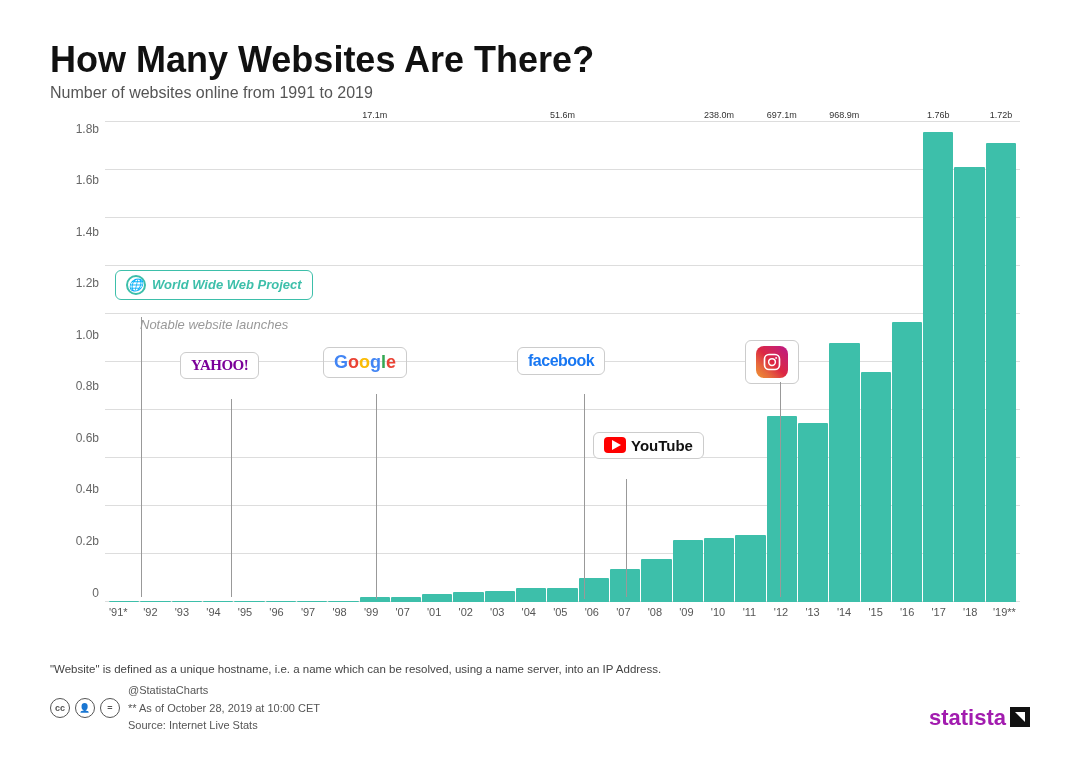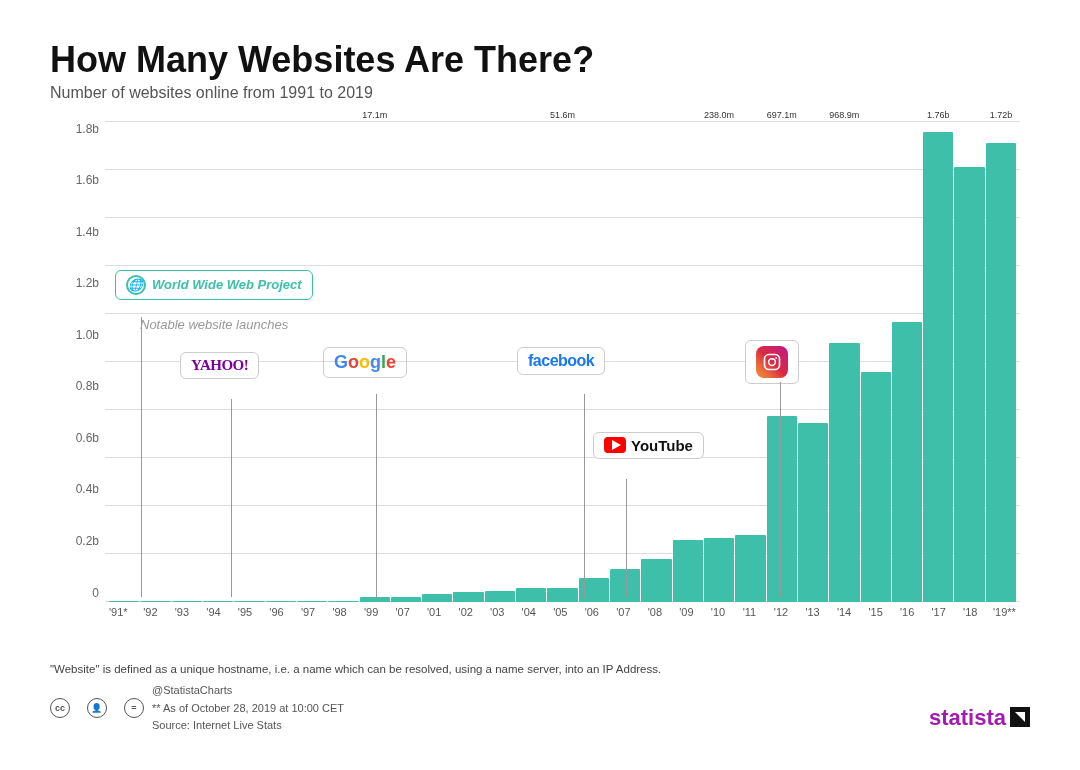--- a/index.html
+++ b/index.html
@@ -228,21 +228,21 @@
     }
     .footer-left {
       display: flex;
       align-items: center;
       gap: 8px;
       font-size: 11px;
       color: #555;
     }
     .cc-icons {
       display: flex;
-      gap: 17px;
+      gap: 5px;
     }
     .cc-circle {
       width: 20px;
       height: 20px;
       border-radius: 50%;
       border: 1.5px solid #555;
       display: flex;
       align-items: center;
       justify-content: center;
       font-size: 9px;

